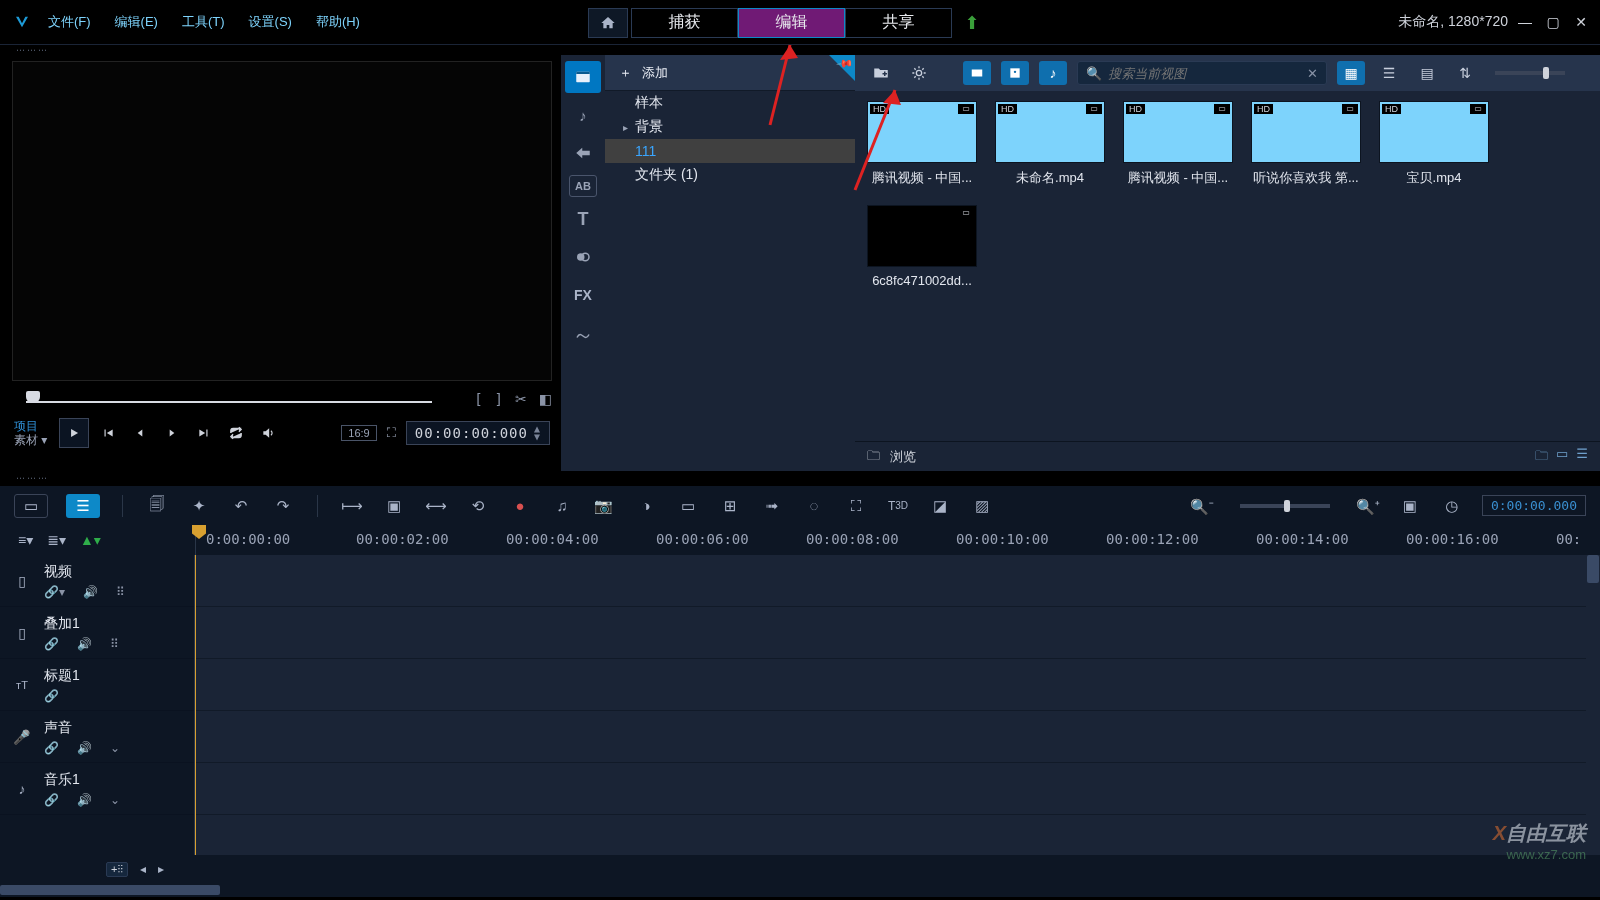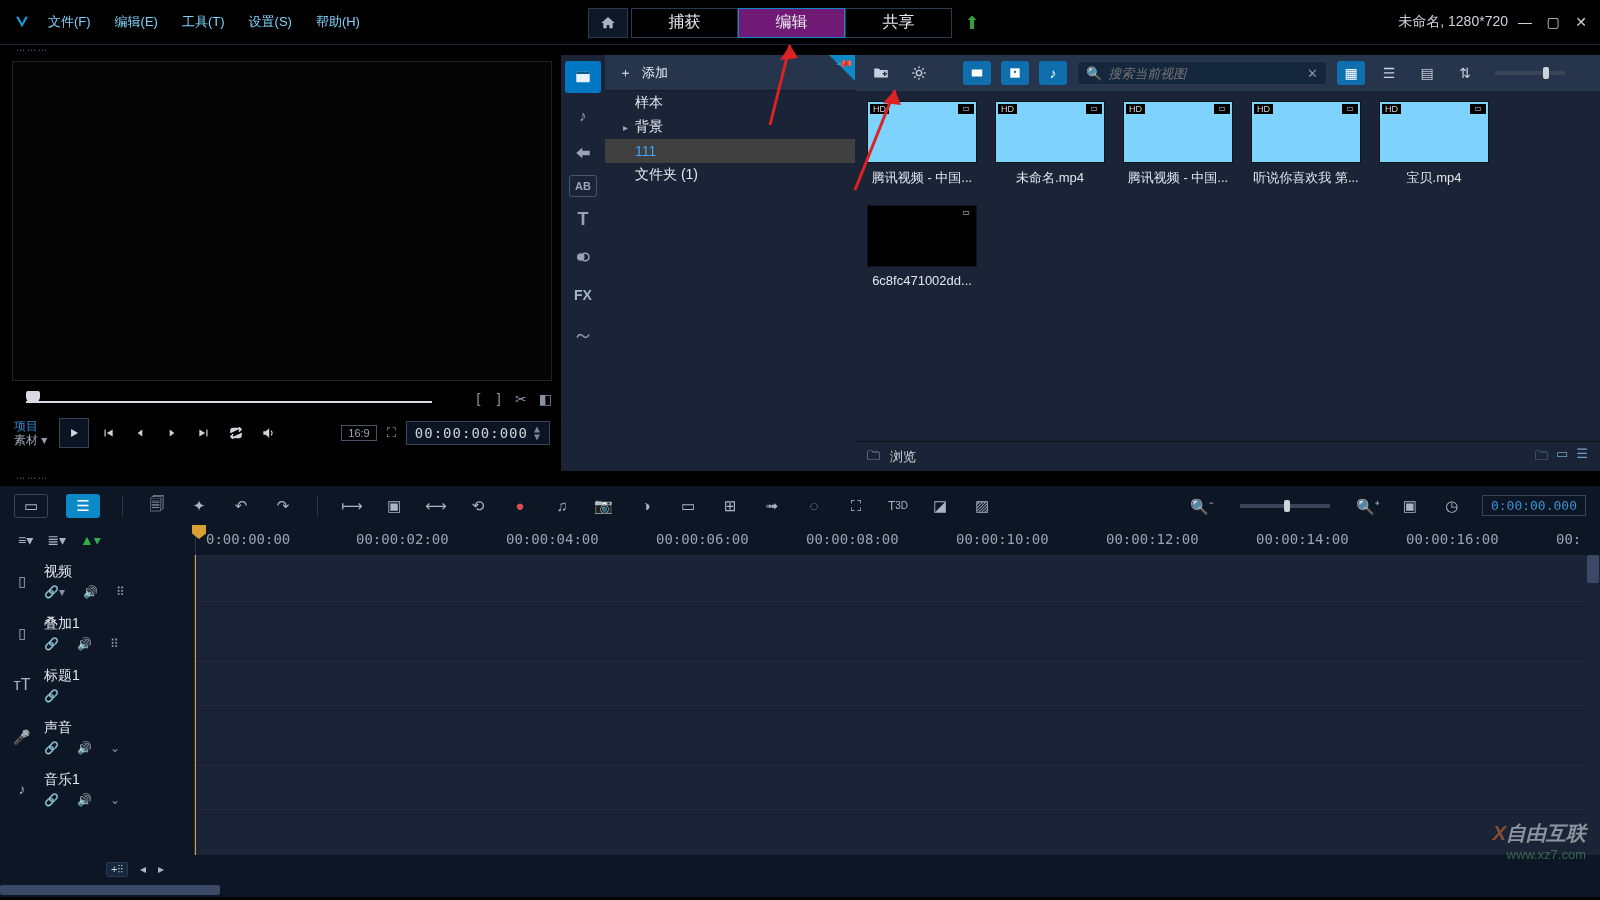--- a/index.html
+++ b/index.html
@@ -467,21 +467,21 @@
       <div class="meta">
           <div class="name">叠加1</div>
         <div class="row2">
             <span>🔗</span>
             <span>🔊</span>
             <span>⠿</span>
           </div>
         </div>
     </div>
     <div class="trk">
-      <div class="icon" style="font-size:16px">ᴛT</div>
+      <div class="icon" style="font-size:11px">ᴛT</div>
       <div class="meta">
           <div class="name">标题1</div>
         <div class="row2">
             <span>🔗</span>
           </div>
         </div>
     </div>
     <div class="trk">
       <div class="icon">🎤</div>
       <div class="meta">

